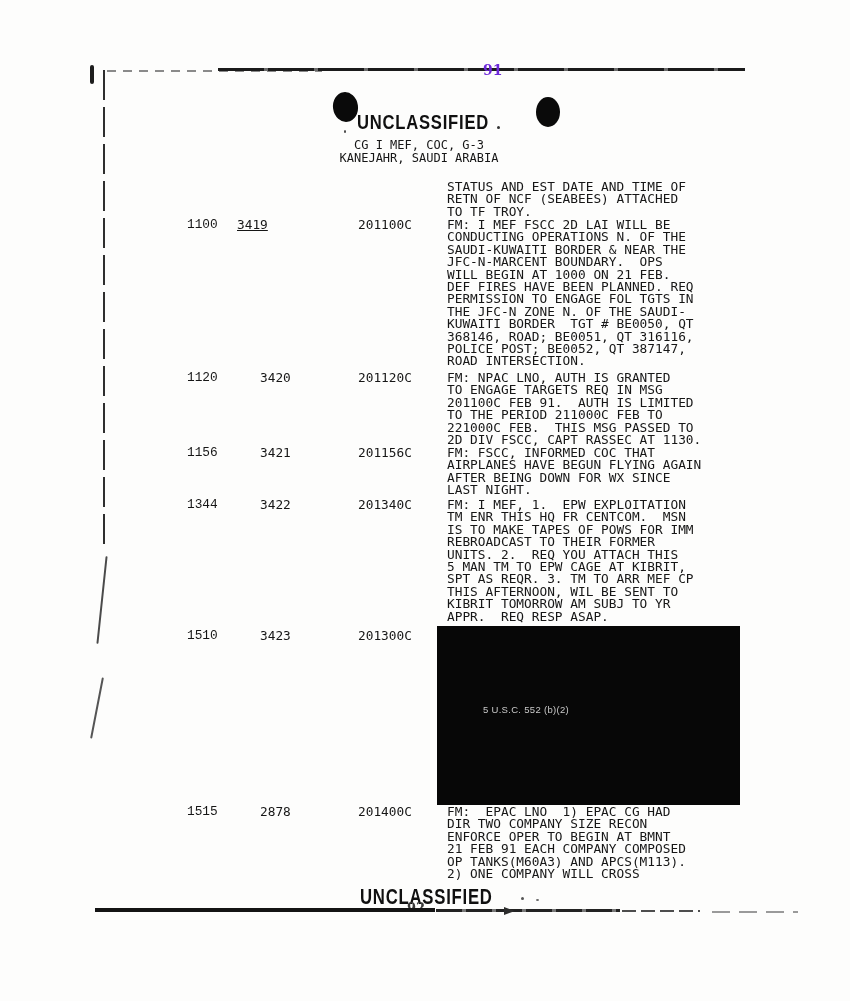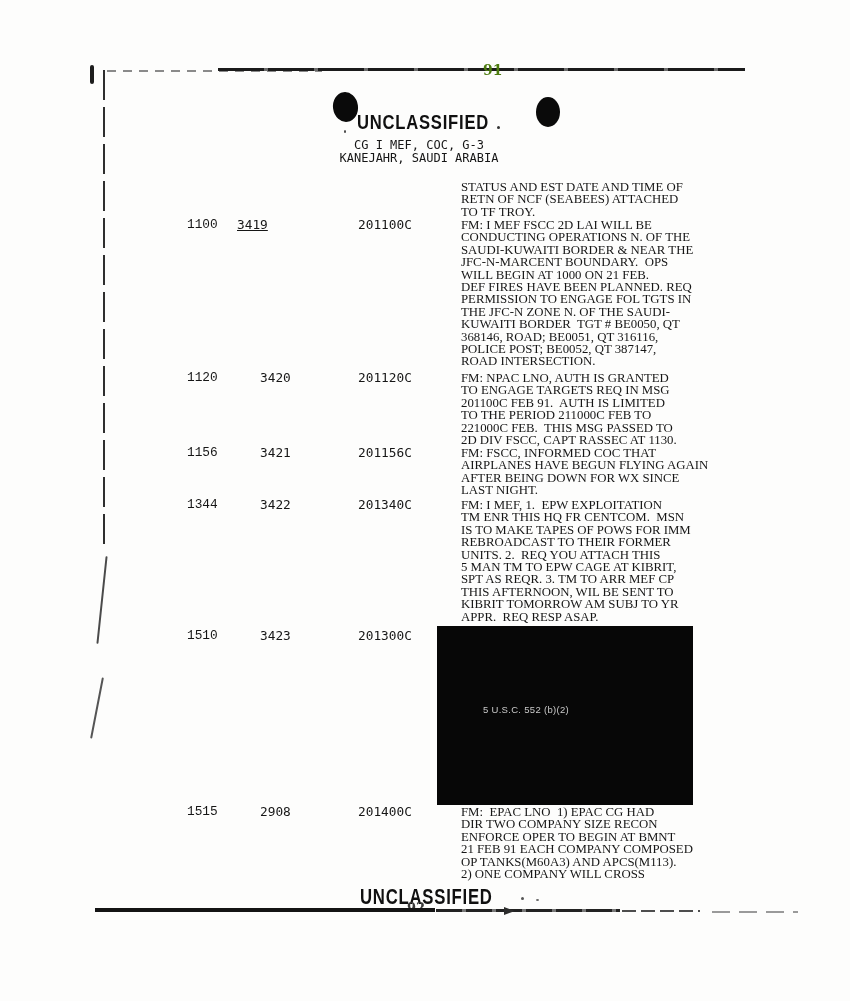--- a/index.html
+++ b/index.html
@@ -25,21 +25,21 @@
     transform:rotate(11deg);border-radius:2px;}
   .hole{position:absolute;background:#0a0a0a;border-radius:50%;}
   .hole-left{left:333px;top:92px;width:25px;height:30px;transform:rotate(-8deg);}
   .hole-right{left:536px;top:97px;width:24px;height:30px;}
   .speckle{position:absolute;background:#444;border-radius:50%;}
   .sp1{left:344px;top:130px;width:2px;height:3px;}
   .sp2{left:497px;top:126px;width:3px;height:3px;background:#333;}
   .sp3{left:521px;top:897px;width:3px;height:3px;background:#555;}
   .sp4{left:536px;top:899px;width:3px;height:2px;background:#666;}
 
-  .edge-mark{position:absolute;font-family:"DejaVu Serif",serif;font-weight:bold;color:#4d7c0f;}
+  .edge-mark{position:absolute;font-family:"DejaVu Serif",serif;font-weight:bold;color:#6d28d9;}
   .top-edge-mark{left:483px;top:62px;font-size:14px;}
   .bottom-edge-mark{left:407px;top:900px;font-size:13px;color:#3a3a3a;}
 
   .bottom-rule-1{position:absolute;left:95px;top:908px;width:340px;height:4px;background:#141414;}
   .bottom-rule-2{position:absolute;left:436px;top:909px;width:184px;height:3px;
     background:repeating-linear-gradient(90deg,#222 0 26px,#777 26px 30px);}
   .bottom-rule-3{position:absolute;left:622px;top:910px;width:78px;height:2px;
     background:repeating-linear-gradient(90deg,#4d4d4d 0 14px,transparent 14px 19px);}
   .bottom-rule-4{position:absolute;left:712px;top:911px;width:86px;height:2px;
     background:repeating-linear-gradient(90deg,#9a9a9a 0 18px,transparent 18px 27px);}
@@ -54,24 +54,24 @@
   .letterhead{position:absolute;left:330px;top:139px;width:178px;text-align:center;
     font-size:12px;line-height:13.2px;white-space:pre-wrap;}
 
   
   .log{position:absolute;inset:0;font-size:12.8px;line-height:12.4px;}
   .entry{position:absolute;left:0;width:850px;}
   .col-time{position:absolute;left:187px;font-family:Liberation Mono, monospace;}
   .col-serial{position:absolute;left:260px;}
   .col-serial.tight{left:237px;text-decoration:underline;}
   .col-dtg{position:absolute;left:358px;}
-  .col-msg{position:absolute;left:461px;width:294px;white-space:pre-wrap;font-family:Liberation Serif, serif;}
+  .col-msg{position:absolute;left:447px;width:294px;white-space:pre-wrap;}
 
   
-  .redaction-box{position:absolute;left:437px;top:626px;width:256px;height:179px;background:#070707;}
+  .redaction-box{position:absolute;left:437px;top:626px;width:303px;height:179px;background:#070707;}
   .redaction-label{position:absolute;left:46px;top:78px;color:#c9c9c9;
     font-family:"Liberation Sans",sans-serif;font-size:9.5px;letter-spacing:0.3px;}
 </style>
 </head>
 <body>
 
 <div class="paper">
 
   <div class="top-rule-faint"></div>
   <div class="top-rule-main"></div>
@@ -158,21 +158,21 @@
     </div>
 
     <div class="entry" style="top:630px">
       <span class="col-time">1510</span>
       <span class="col-serial">3423</span>
       <span class="col-dtg">201300C</span>
     </div>
 
     <div class="entry" style="top:806px">
       <span class="col-time">1515</span>
-      <span class="col-serial">2908</span>
+      <span class="col-serial">2878</span>
       <span class="col-dtg">201400C</span>
       <span class="col-msg">FM:  EPAC LNO  1) EPAC CG HAD
 DIR TWO COMPANY SIZE RECON
 ENFORCE OPER TO BEGIN AT BMNT
 21 FEB 91 EACH COMPANY COMPOSED
 OP TANKS(M60A3) AND APCS(M113).
 2) ONE COMPANY WILL CROSS</span>
     </div>
 
   </div>

